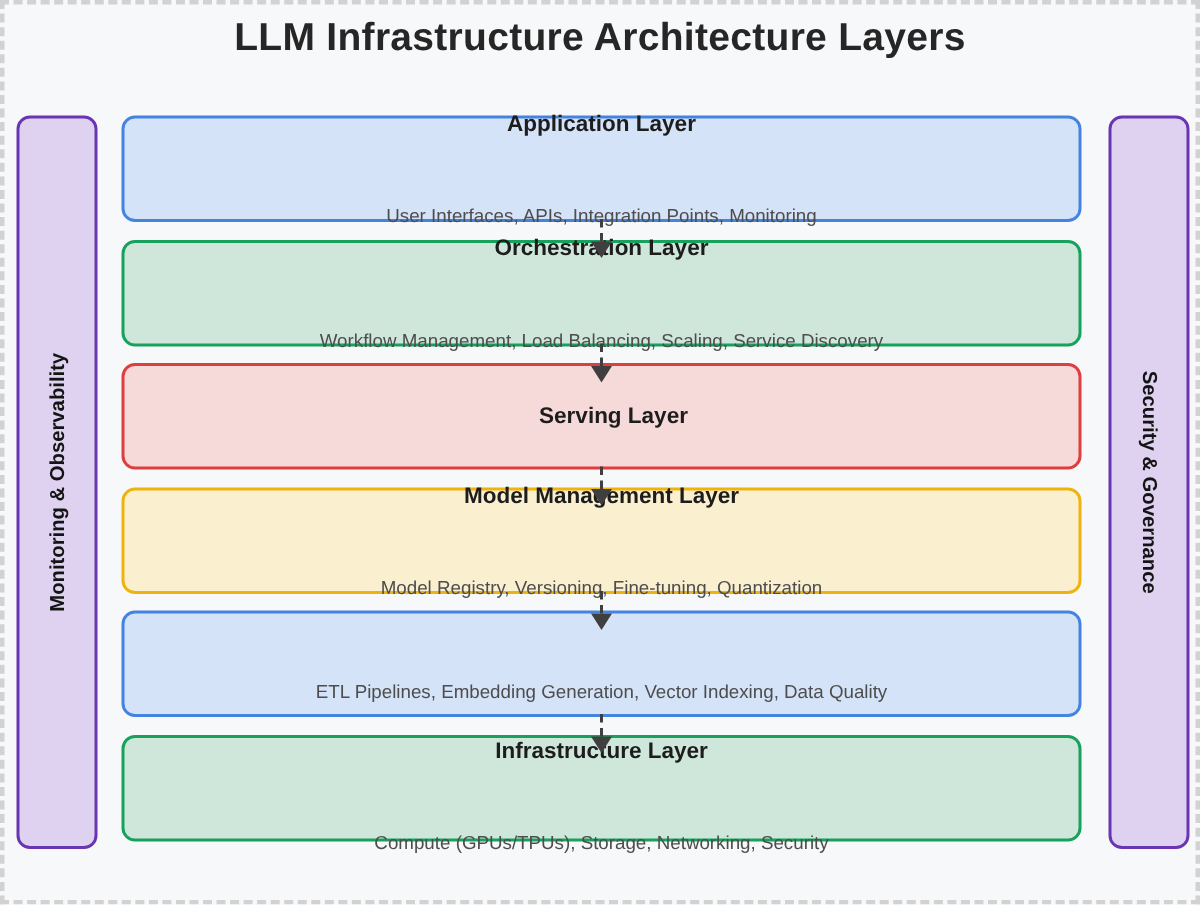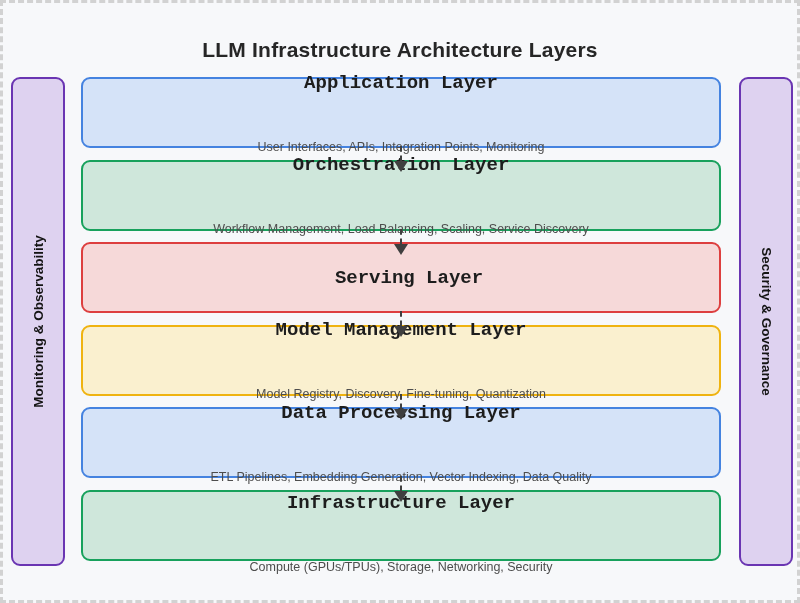--- a/index.html
+++ b/index.html
@@ -10,25 +10,25 @@
   }
   .canvas {
     position: relative;
     width: 800px;
     height: 603px;
     background: #f7f8fa;
     border: 3px dashed #d2d2d2;
   }
   .diagram-title {
     position: absolute;
-    top: 35px;
+    top: 6px;
     left: 0;
     width: 100%;
     text-align: center;
-    font-size: 21px;
+    font-size: 26px;
     font-weight: 700;
     color: #262626;
     letter-spacing: 0.2px;
   }
   .sidebar {
     position: absolute;
     top: 74px;
     width: 54px;
     height: 489px;
     border: 2px solid #6a35b2;
@@ -66,24 +66,23 @@
     border-radius: 9px;
     background: #eee;
     display: flex;
     flex-direction: column;
     align-items: center;
     justify-content: center;
     gap: 9px;
     z-index: 1;
   }
   .layer-title {
-    font-size: 19px;
+    font-size: 15px;
     font-weight: 700;
     color: #1d1d1d;
-    font-family: Liberation Mono, monospace;
   }
   .layer-subtitle {
     font-size: 12.5px;
     color: #4d4d4d;
     margin-top: 37px;
   }
   .arrow {
     position: absolute;
     left: calc(50% - 8px);
     width: 16px;
@@ -134,25 +133,24 @@
       <div class="layer-title">Orchestration Layer</div>
       <div class="layer-subtitle">Workflow Management, Load Balancing, Scaling, Service Discovery</div>
     </div>
 
     <div class="layer" style="background: rgb(246, 217, 217); border-color: rgb(221, 63, 63); padding-left: 16px;">
       <div class="layer-title">Serving Layer</div>
     </div>
 
     <div class="layer" style="background: rgb(250, 240, 207); border-color: rgb(239, 179, 16);">
       <div class="layer-title">Model Management Layer</div>
-      <div class="layer-subtitle">Model Registry, Discovery, Fine-tuning, Quantization</div>
+      <div class="layer-subtitle">Model Registry, Versioning, Fine-tuning, Quantization</div>
     </div>
 
     <div class="layer" style="background: rgb(213, 227, 248); border-color: rgb(69, 131, 224);">
-      <div class="layer-title">Data Processing Layer</div>
       <div class="layer-subtitle">ETL Pipelines, Embedding Generation, Vector Indexing, Data Quality</div>
     </div>
 
     <div class="layer" style="background: rgb(207, 231, 219); border-color: rgb(24, 161, 92); justify-content: space-between;">
       <div class="layer-title">Infrastructure Layer</div>
       <div class="layer-subtitle">Compute (GPUs/TPUs), Storage, Networking, Security</div>
     </div>
 
     <div class="arrow arrow-0">
         <div class="shaft"></div>

